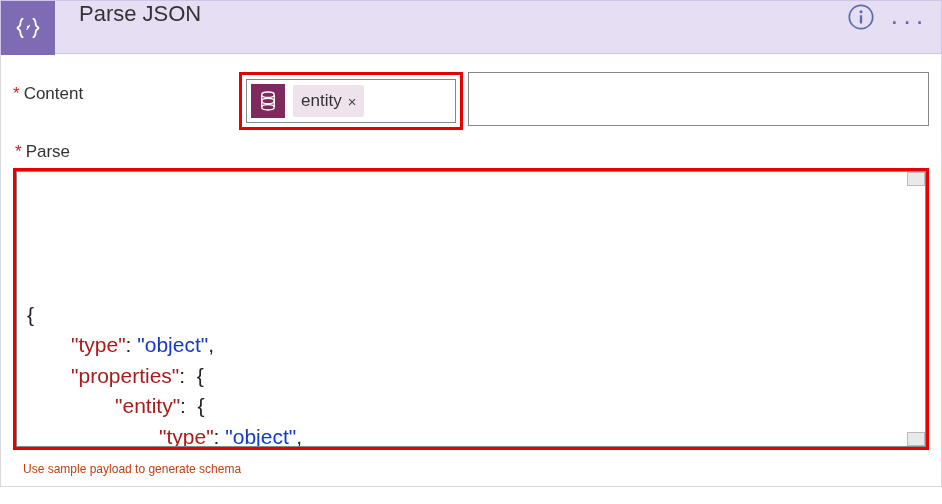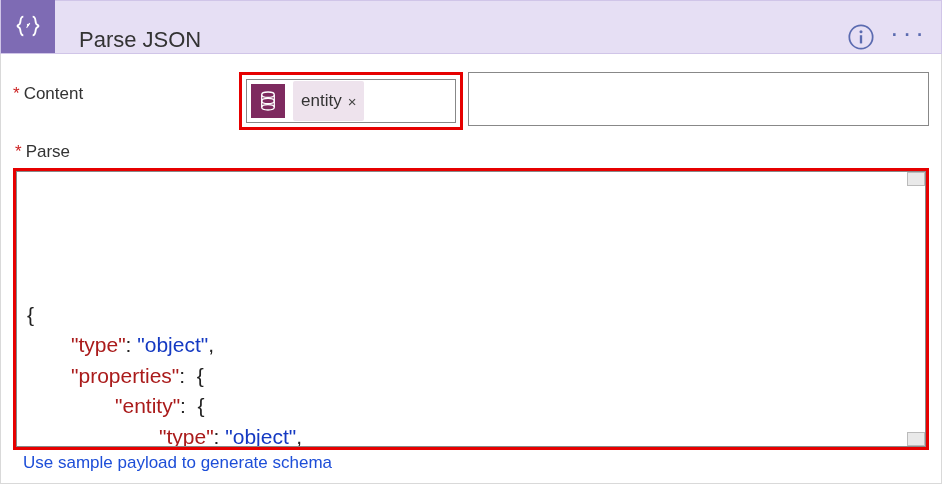--- a/index.html
+++ b/index.html
@@ -1,45 +1,45 @@
 <!DOCTYPE html>
 <html><head>
 <meta charset="utf-8">
 <style>
   * { box-sizing: border-box; margin: 0; padding: 0; font-family: 'Segoe UI', Arial, sans-serif; }
   body { width: 942px; height: 504px; background: #fff; font-size: 17px; color: #333; }
-  .header { display: flex; align-items: flex-end; height: 54px; background: #e6dff4; border: 1px solid #d0c5e8; }
+  .header { display: flex; align-items: flex-start; height: 54px; background: #e6dff4; border: 1px solid #d0c5e8; }
   .header-icon { width: 54px; height: 54px; background: #7e6bb4; display: flex; align-items: center; justify-content: center; }
   .header-icon svg { width: 28px; height: 28px; stroke: #fff; fill: none; stroke-width: 1.6; }
   .header-title { flex: 1; font-size: 22px; color: #333; padding-left: 24px; font-weight: 400; }
   .header-info { width: 32px; height: 32px; margin-right: 12px; display: flex; align-items: center; justify-content: center; }
   .header-info svg { width: 28px; height: 28px; }
   .header-more { width: 40px; height: 40px; margin-right: 12px; display: flex; align-items: center; justify-content: center; color: #5b6bb0; font-size: 26px; letter-spacing: 4px; }
   .card { border: 1px solid #d9d9d9; border-top: none; padding: 18px 12px 10px 12px; }
   .row { display: flex; align-items: flex-start; margin-bottom: 12px; }
   .label-col { width: 226px; display: flex; align-items: center; font-size: 17px; color: #333; padding-top: 12px; }
   .req { color: #c22; margin-right: 4px; }
   .content-col { flex: 1; display: flex; }
   .highlight-box { border: 3px solid #e60000; padding: 4px; display: flex; margin-right: 6px; }
   .token-wrap { border: 1px solid #888; height: 44px; display: flex; align-items: center; padding: 4px 8px 4px 4px; background: #fff; width: 210px; }
   .token-icon { width: 34px; height: 34px; background: #7e2a5f; display: flex; align-items: center; justify-content: center; margin-right: 8px; }
   .token-icon svg { width: 18px; height: 20px; stroke: #fff; fill: none; stroke-width: 1.4; }
-  .token-pill { background: #eee3ed; height: 40px; display: flex; align-items: center; padding: 0 8px; font-size: 17px; border-radius: 2px; }
+  .token-pill { background: #eee3ed; height: 32px; display: flex; align-items: center; padding: 0 8px; font-size: 17px; border-radius: 2px; }
   .token-x { margin-left: 6px; font-size: 15px; color: #444; cursor: pointer; }
   .content-extra { flex: 1; border: 1px solid #888; height: 54px; background: #fff; margin-left: -1px; }
   .schema-label { margin-top: 6px; margin-bottom: 6px; font-size: 17px; display:flex; align-items:center; padding-left:2px; }
   .schema-box { border: 3px solid #e60000; position: relative; height: 282px; overflow: hidden; }
   .schema-inner { border: 1px solid #888; padding: 6px 10px; height: 100%; overflow: hidden; background: #fff; font-family: Consolas, 'Courier New', monospace; font-size: 21px; line-height: 1.45; white-space: pre; position: relative; }
   .key { color: #aa1b1b; }
   .val { color: #1439c2; }
   .punc { color: #222; }
   .scroll-top, .scroll-bot { position:absolute; right:0; width:18px; height:14px; background:#e9e9e9; border:1px solid #bbb; }
   .scroll-top { top:0; }
   .scroll-bot { bottom:0; }
-  .footer-link { margin-top: 3px; font-size: 17px; color: #1d4ed8; padding-left: 10px; }
+  .footer-link { margin-top: 12px; font-size: 12px; color: #c2410c; padding-left: 10px; }
 </style>
 </head>
 <body>
 
 <div class="header">
   <div class="header-icon">
     <svg viewBox="0 0 24 24">
         <path d="M8 4 C5 4 6 8 5 10 C4.2 11.2 3 11 3 12 C3 13 4.2 12.8 5 14 C6 16 5 20 8 20"></path>
         <path d="M16 4 C19 4 18 8 19 10 C19.8 11.2 21 11 21 12 C21 13 19.8 12.8 19 14 C18 16 19 20 16 20"></path>
         <circle cx="12" cy="11" r="1" fill="#fff" stroke="none"></circle>

